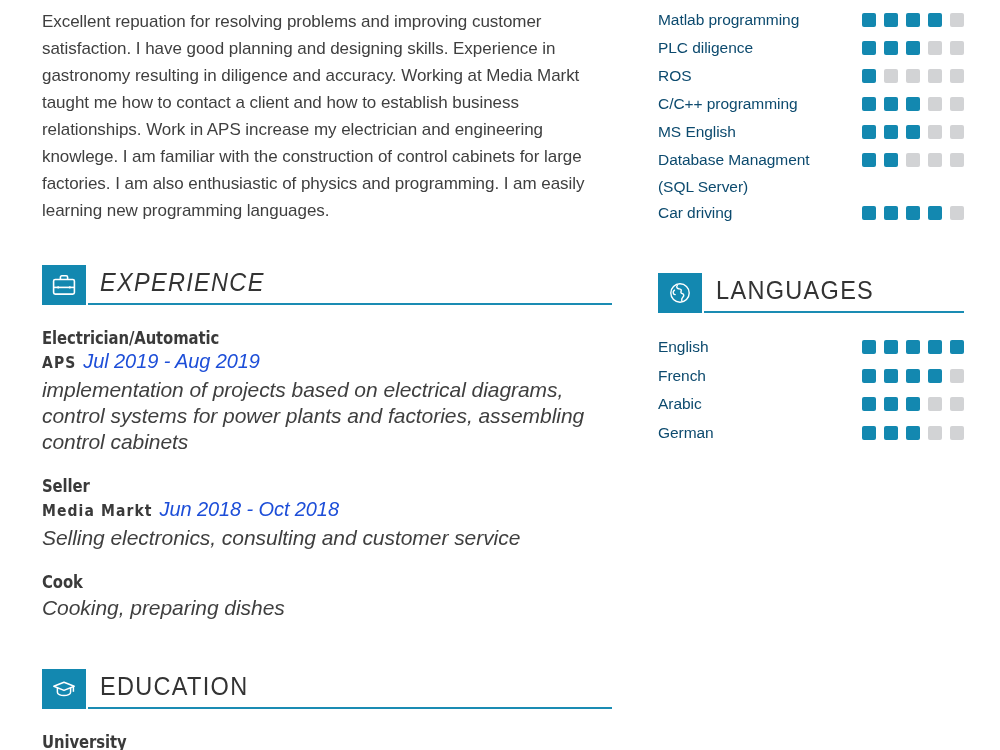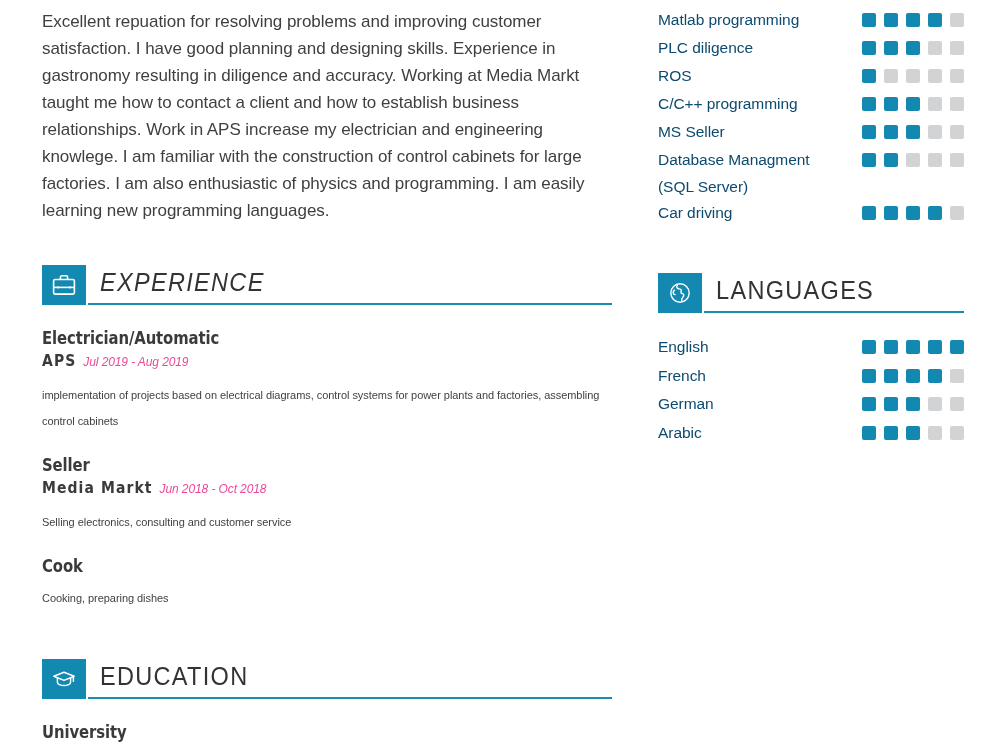--- a/index.html
+++ b/index.html
@@ -102,32 +102,33 @@
     white-space: nowrap;
   }
   .entry .company {
     font-size: 15.5px;
     font-weight: 700;
     letter-spacing: 1.1px;
     color: #3a3a3a;
     font-family: "DejaVu Sans Condensed", "Liberation Sans", sans-serif;
   }
   .entry .dates {
-    font-size: 12px;
+    font-size: 20px;
     font-style: italic;
-    color: #ec4899;
+    color: #1d4ed8;
     margin-left: 7px;
     letter-spacing: -0.1px;
   }
   .entry .desc {
-    font-size: 11px;
+    font-size: 21px;
     line-height: 26px;
     color: #3f3f3f;
-    margin-top: 8px;
+    margin-top: 2px;
     letter-spacing: -0.05px;
+    font-style: italic;
   }
 
   
   .rate-list {
     margin: 0;
     padding: 0;
     list-style: none;
   }
   .rate-row {
     position: relative;
@@ -272,21 +273,21 @@
         <span class="rate-label">C/C++ programming</span>
         <span class="rate-boxes">
             <i class="on"></i>
             <i class="on"></i>
             <i class="on"></i>
             <i></i>
             <i></i>
           </span>
       </li>
       <li class="rate-row">
-        <span class="rate-label">MS Seller</span>
+        <span class="rate-label">MS English</span>
         <span class="rate-boxes">
             <i class="on"></i>
             <i class="on"></i>
             <i class="on"></i>
             <i></i>
             <i></i>
           </span>
       </li>
       <li class="rate-row">
         <span class="rate-label"><span>Database Managment</span><span class="sub-line">(SQL Server)</span></span>
@@ -339,35 +340,35 @@
         <span class="rate-label">French</span>
         <span class="rate-boxes">
             <i class="on"></i>
             <i class="on"></i>
             <i class="on"></i>
             <i class="on"></i>
             <i></i>
           </span>
       </li>
       <li class="rate-row">
+        <span class="rate-label">Arabic</span>
+        <span class="rate-boxes">
+            <i class="on"></i>
+            <i class="on"></i>
+            <i class="on"></i>
+            <i></i>
+            <i></i>
+          </span>
+      </li>
+      <li class="rate-row">
         <span class="rate-label">German</span>
         <span class="rate-boxes">
             <i class="on"></i>
             <i class="on"></i>
             <i class="on"></i>
             <i></i>
             <i></i>
           </span>
       </li>
-      <li class="rate-row">
-        <span class="rate-label">Arabic</span>
-        <span class="rate-boxes">
-            <i class="on"></i>
-            <i class="on"></i>
-            <i class="on"></i>
-            <i></i>
-            <i></i>
-          </span>
-      </li>
     </ul>
   </div>
 
 </div>
 
 </body></html>

